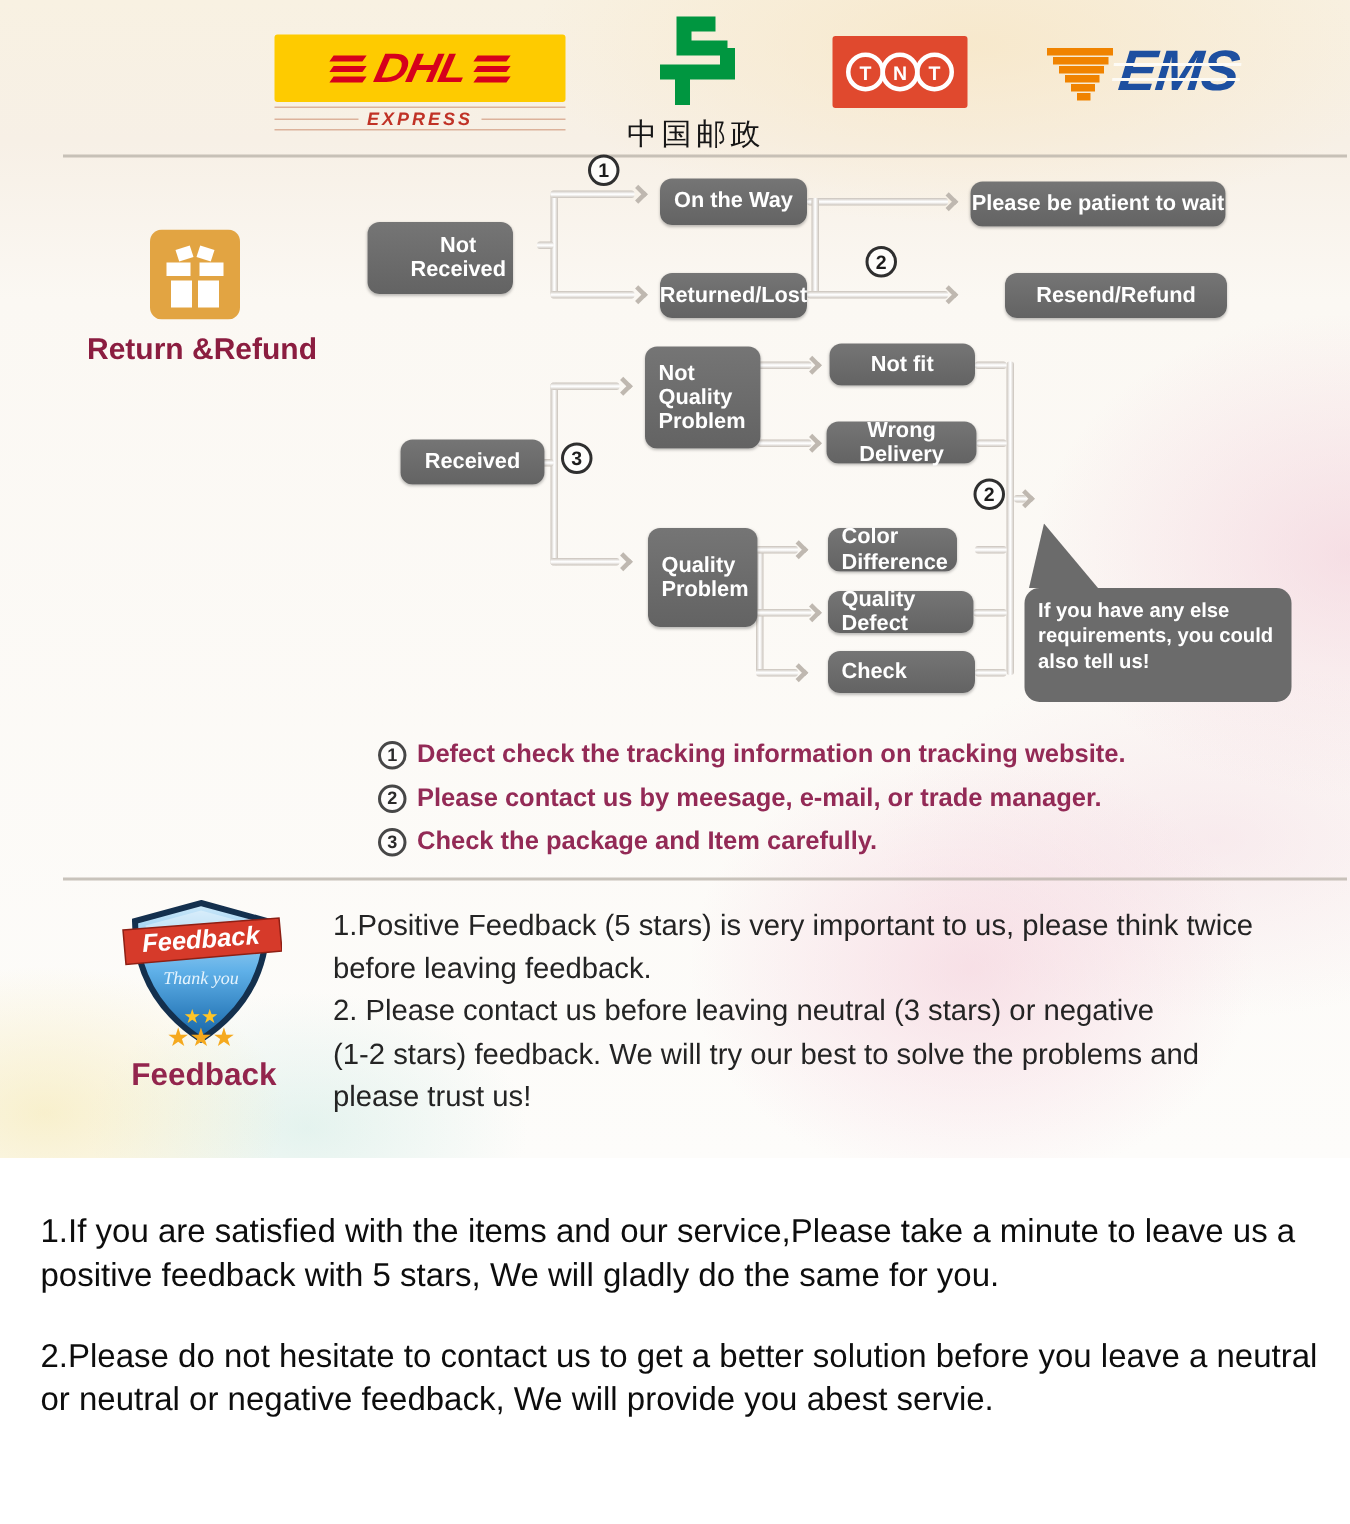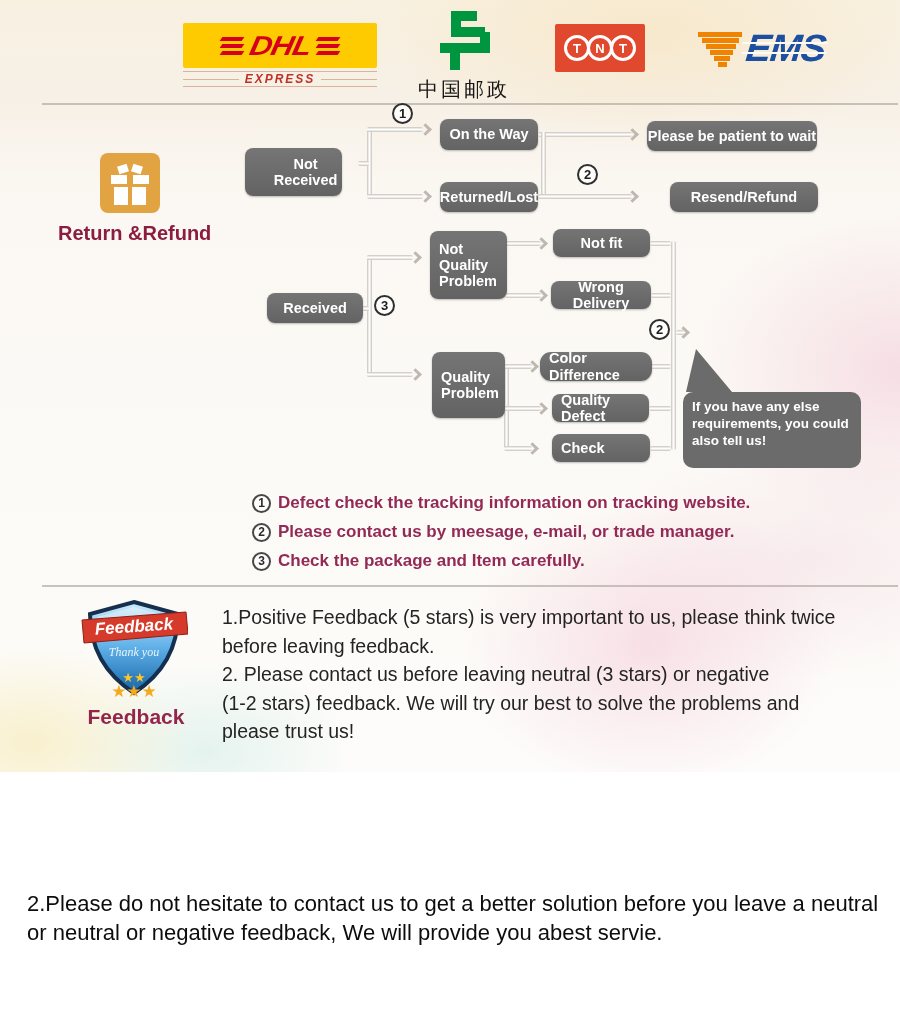--- a/index.html
+++ b/index.html
@@ -198,21 +198,21 @@
   <div class="fbox" style="left:245px; top:148px; width:97px; height:48px;padding-left:24px;">Not Received</div>
   <div class="fbox" style="left:440px; top:119px; width:98px; height:31px;">On the Way</div>
   <div class="fbox" style="left:647px; top:121px; width:170px; height:30px;">Please be patient to wait</div>
   <div class="fbox" style="left:440px; top:182px; width:98px; height:30px;">Returned/Lost</div>
   <div class="fbox" style="left:626px; top:182px; width:148px; height:30px;margin-left:44px;">Resend/Refund</div>
   <div class="fbox" style="left:267px; top:293px; width:96px; height:30px;">Received</div>
   <div class="fbox la" style="left:430px; top:231px; width:77px; height:68px;">Not Quality Problem</div>
   <div class="fbox" style="left:553px; top:229px; width:97px; height:28px;">Not fit</div>
   <div class="fbox" style="left:551px; top:281px; width:100px; height:28px;">Wrong Delivery</div>
   <div class="fbox la" style="left:432px; top:352px; width:73px; height:66px;">Quality Problem</div>
-  <div class="fbox la" style="left:540px; top:352px; width:112px; height:29px;border-radius:11px;">Color Difference</div>
+  <div class="fbox la" style="left:552px; top:352px; width:86px; height:29px;">Color Difference</div>
   <div class="fbox la" style="left:552px; top:394px; width:97px; height:28px;">Quality Defect</div>
   <div class="fbox la" style="left:552px; top:434px; width:98px; height:28px;">Check</div>
 
   <div class="bubble-tail">
     <svg width="48" height="44" viewBox="0 0 48 44">
         <polygon points="10,0 46,43 0,43" fill="#6b6b6b"></polygon>
       </svg>
   </div>
   <div class="bubble">If you have any else requirements, you could also tell us!</div>
 
@@ -249,14 +249,15 @@
       <text x="54" y="99" text-anchor="middle" fill="#f5a91e" font-size="17">★★★</text>
     </svg>
   </div>
   <div class="fb-label">Feedback</div>
   <div class="fb-text">1.Positive Feedback (5 stars) is very important to us, please think twice
  before leaving feedback.
 2. Please contact us before leaving neutral (3 stars) or negative
 (1-2 stars) feedback. We will try our best to solve the problems and
  please trust us!</div>
 
+  <div class="foot" style="top:806px;">1.If you are satisfied with the items and our service,Please take a minute to leave us a positive feedback with 5 stars, We will gladly do the same for you.</div>
   <div class="foot" style="top:889px;">2.Please do not hesitate to contact us to get a better solution before you leave a neutral or neutral or negative feedback, We will provide you abest servie.</div>
 </div>
 
 </body></html>

